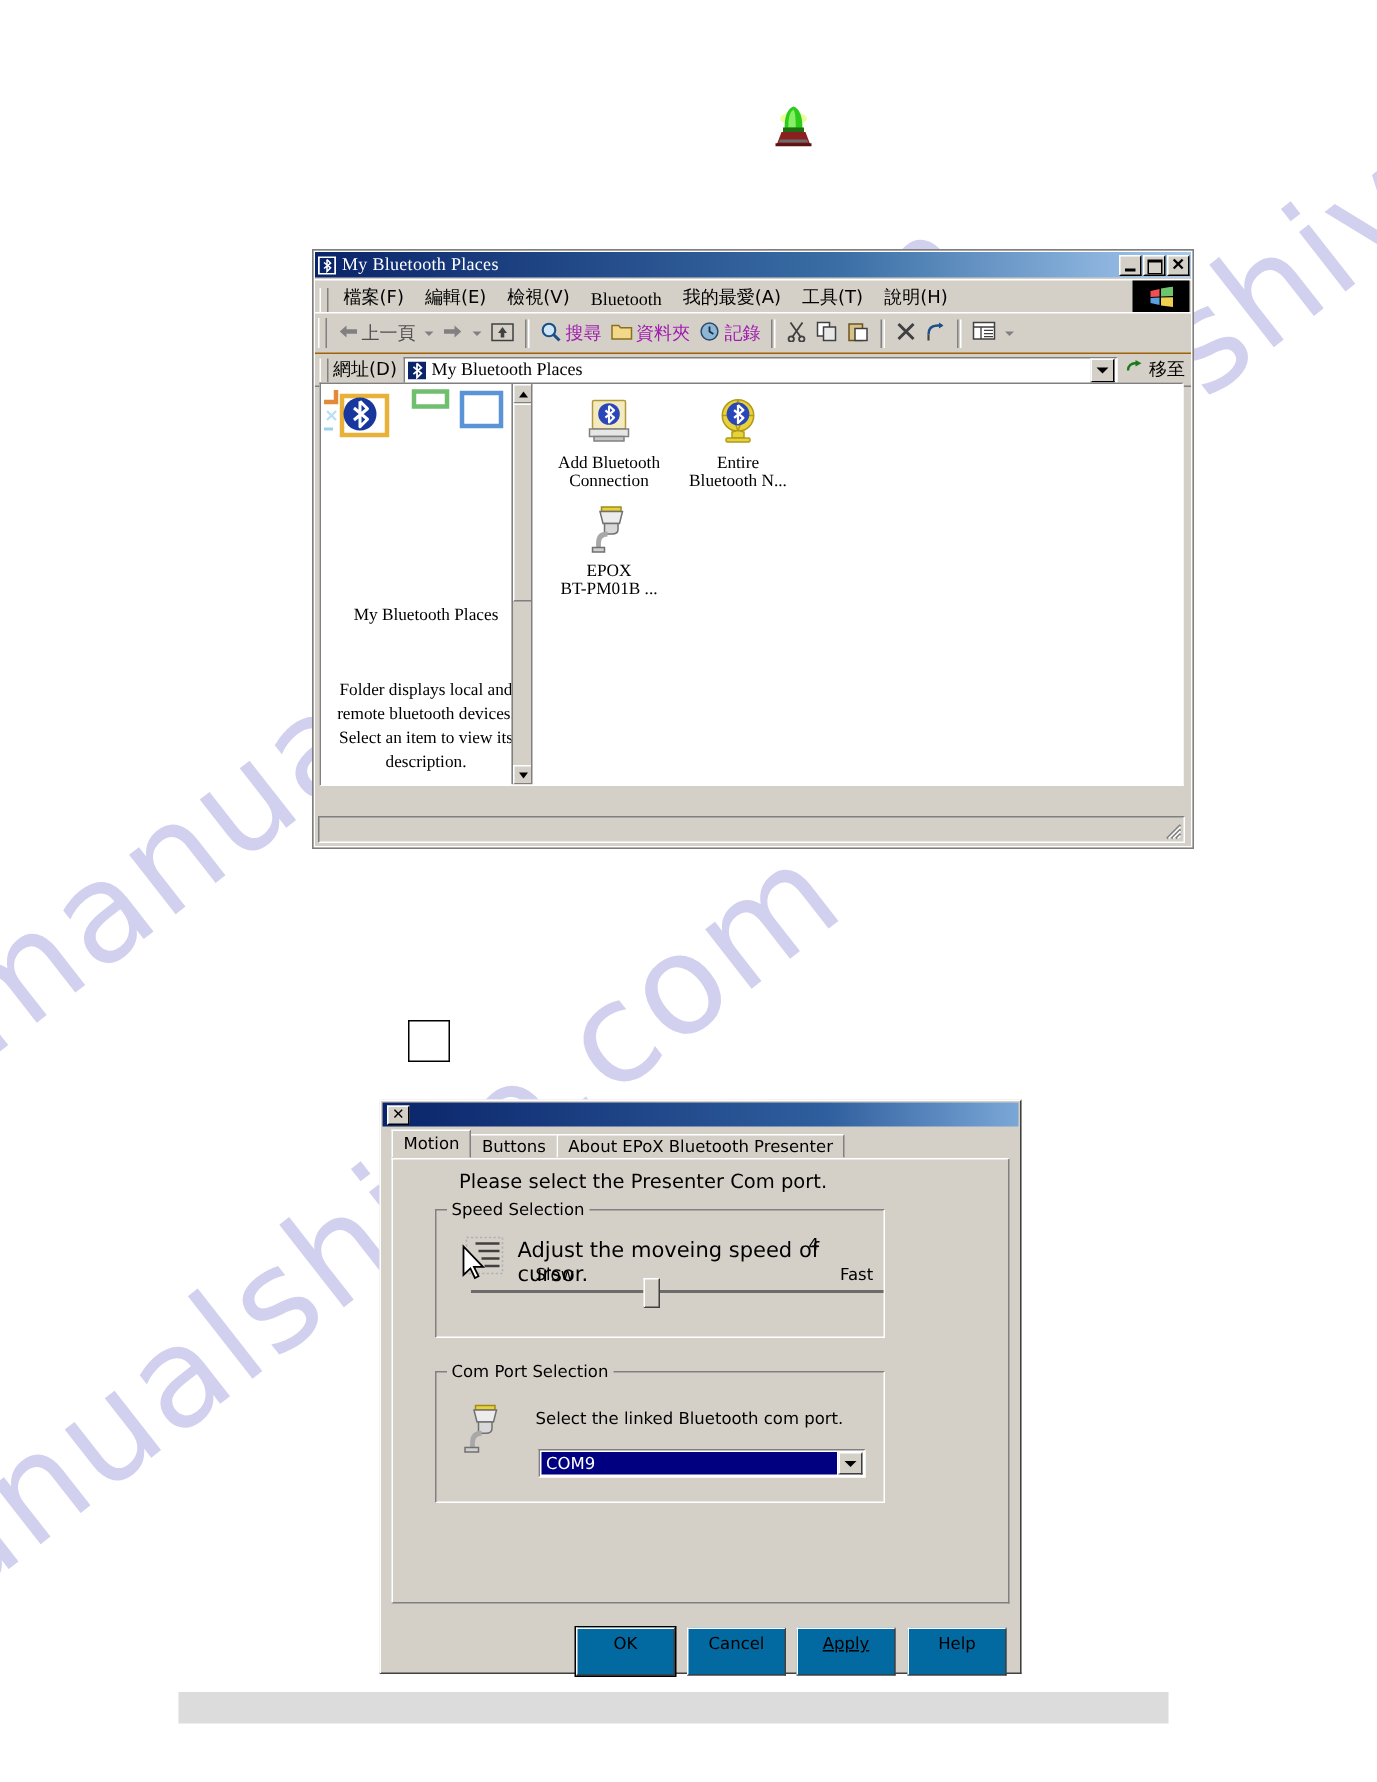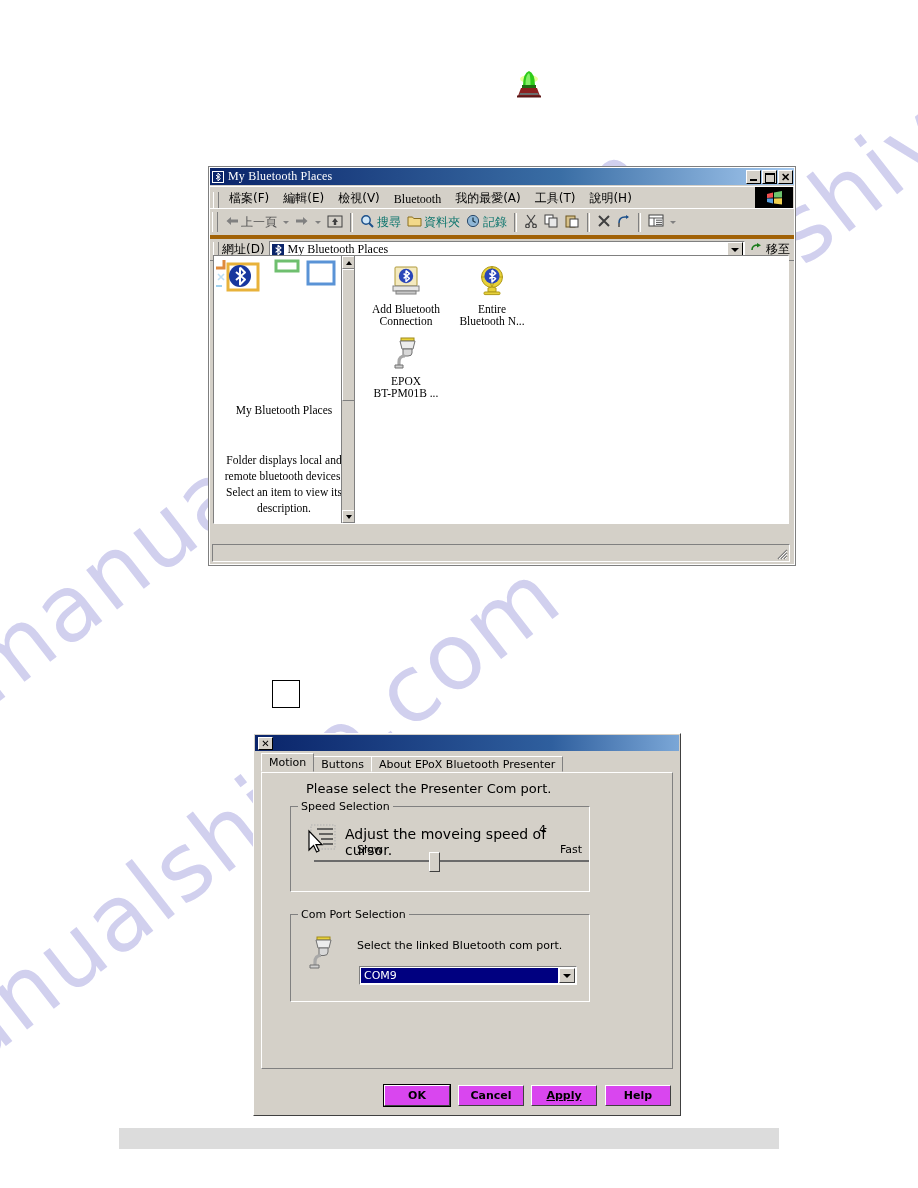--- a/index.html
+++ b/index.html
@@ -163,39 +163,39 @@
   }
 
   
   .toolbar {
     height: 26px;
     display: flex;
     align-items: center;
     background: #d4d0c8;
     margin: 0 1px;
     border-top: 1px solid #ffffff;
-    border-bottom: 4px solid #a16207;
+    border-bottom: 1px solid #a16207;
   }
   .toolbar .grip {
     width: 4px; height: 20px;
     border-left: 1px solid #ffffff;
     border-right: 1px solid #808080;
     margin: 0 4px 0 2px;
   }
   .tool-btn {
     display: flex;
     align-items: center;
     gap: 2px;
     padding: 2px 3px;
     font-size: 12px;
     font-family: "DejaVu Sans", sans-serif;
     color: #505050;
     white-space: nowrap;
   }
-  .tool-btn.enabled { color: #0f766e; }
+  .tool-btn.enabled { color: #a21caf; }
   .tool-arrow {
     width: 0; height: 0;
     border-left: 3px solid transparent;
     border-right: 3px solid transparent;
     border-top: 3px solid #808080;
     margin: 0 3px;
   }
   .tool-sep {
     width: 1px; height: 19px;
     border-left: 1px solid #808080;
@@ -537,29 +537,28 @@
     width: 16px; height: 15px;
     background: #d4d0c8;
     border: 1px solid;
     border-color: #ffffff #404040 #404040 #ffffff;
     box-sizing: border-box;
     margin-right: 1px;
     display: flex; align-items: center; justify-content: center;
   }
   .dlg-btn {
     position: absolute;
-    width: 66px; height: 21px;
-    background: #d946ef;
+    width: 66px; height: 32px;
+    background: #0369a1;
     border: 1px solid;
     border-color: #ffffff #404040 #404040 #ffffff;
     box-sizing: border-box;
     font-size: 11px;
     text-align: center;
     line-height: 19px;
-    font-weight: bold;
   }
   .dlg-btn.default { box-shadow: 0 0 0 1px #000; }
   .dlg-btn u { text-decoration: underline; }
 
   
   #bottom-bar {
     position: absolute;
     left: 119px; top: 1128px;
     width: 660px; height: 21px;
     background: #dcdcdc;

